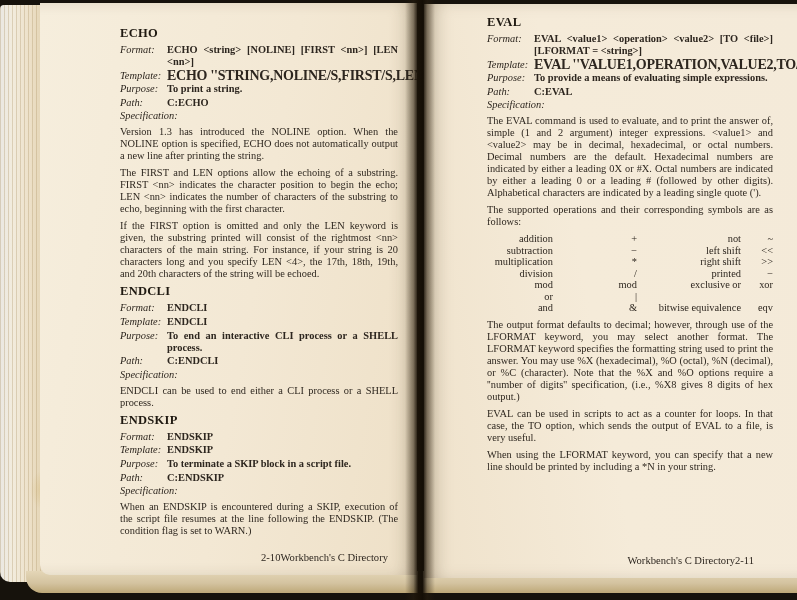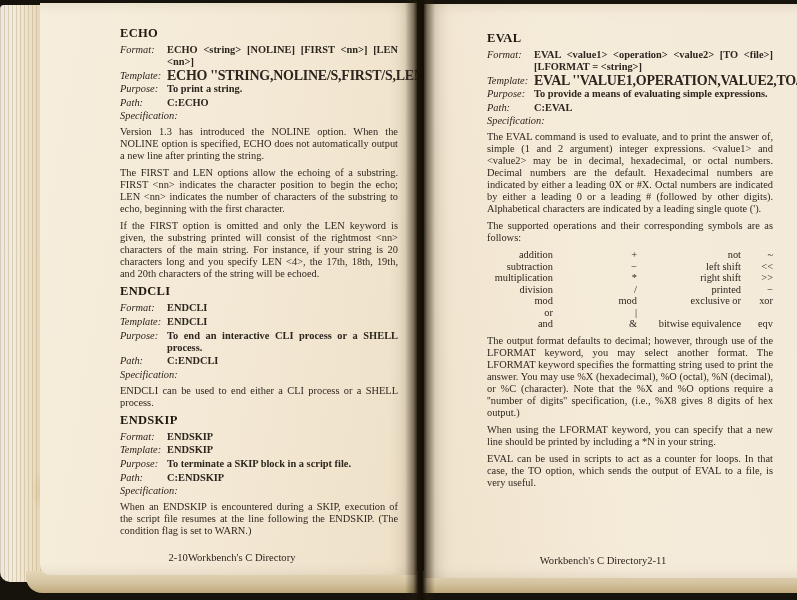--- a/index.html
+++ b/index.html
@@ -50,21 +50,21 @@
       rgba(42,31,15,0.45) 74%, rgba(42,31,15,0) 100%);
   }
   .stain { position: absolute; border-radius: 50%; z-index: 2; pointer-events: none; }
   .stain.s1 { left: 30px; top: 470px; width: 26px; height: 40px;
     background: radial-gradient(ellipse, rgba(196,156,62,0.25), rgba(196,156,62,0) 70%); }
   .stain.s2 { left: 196px; top: 20px; width: 60px; height: 26px;
     background: radial-gradient(ellipse, rgba(160,140,100,0.12), rgba(160,140,100,0) 70%); }
 
   .content { position: absolute; }
   .content-left { left: 80px; top: 24px; width: 278px; }
-  .content-right { left: 63px; top: 28px; width: 286px; }
+  .content-right { left: 63px; top: 12px; width: 286px; }
 
   .heading {
     font-size: 12.5px; font-weight: bold; text-align: left;
     color: #1f1911; letter-spacing: 0.3px;
     margin: 5px 0 4px; line-height: 13px;
   }
   .heading.first { margin-top: 0; }
 
   .frow { display: flex; margin-bottom: 1.6px; font-size: 10.4px; line-height: 12px; }
   .flabel { font-style: italic; width: 47px; flex: none; }
@@ -75,21 +75,21 @@
 
   .para {
     font-size: 10.4px; line-height: 12px; text-align: justify;
     margin-bottom: 5px; color: #2f2820;
   }
 
   .optable { margin: 1px 0 5px; }
   .oprow { display: grid; grid-template-columns: 66px 84px 104px 1fr; font-size: 10.4px; line-height: 11.5px; text-align: right; }
 
   .footer {
-    position: absolute; display: flex; justify-content: center;
+    position: absolute; display: flex; justify-content: flex-end;
     font-size: 10.6px; color: #2d261f; z-index: 4;
   }
   .footer-left { left: 36px; top: 549px; width: 312px; }
   .footer-right { left: 28px; top: 551px; width: 302px; }
 </style>
 </head>
 <body>
 
 <div class="scan">
 
@@ -240,22 +240,22 @@
           </div>
           <div class="oprow">
             <span>and</span>
             <span>&amp;</span>
             <span>bitwise equivalence</span>
             <span>eqv</span>
           </div>
         </div>
 
         <p class="para">The output format defaults to decimal; however, through use of the LFORMAT keyword, you may select another format. The LFORMAT keyword specifies the formatting string used to print the answer. You may use %X (hexadecimal), %O (octal), %N (decimal), or %C (character). Note that the %X and %O options require a ''number of digits'' specification, (i.e., %X8 gives 8 digits of hex output.)</p>
+        <p class="para">EVAL can be used in scripts to act as a counter for loops. In that case, the TO option, which sends the output of EVAL to a file, is very useful.</p>
         <p class="para">When using the LFORMAT keyword, you can specify that a new line should be printed by including a *N in your string.</p>
-        <p class="para">EVAL can be used in scripts to act as a counter for loops. In that case, the TO option, which sends the output of EVAL to a file, is very useful.</p>
       </div>
     </div>
 
     <div class="footer footer-right">
       <span>Workbench's C Directory</span>
       <span>2-11</span>
     </div>
   </div>
 
   <div class="gutter"></div>

